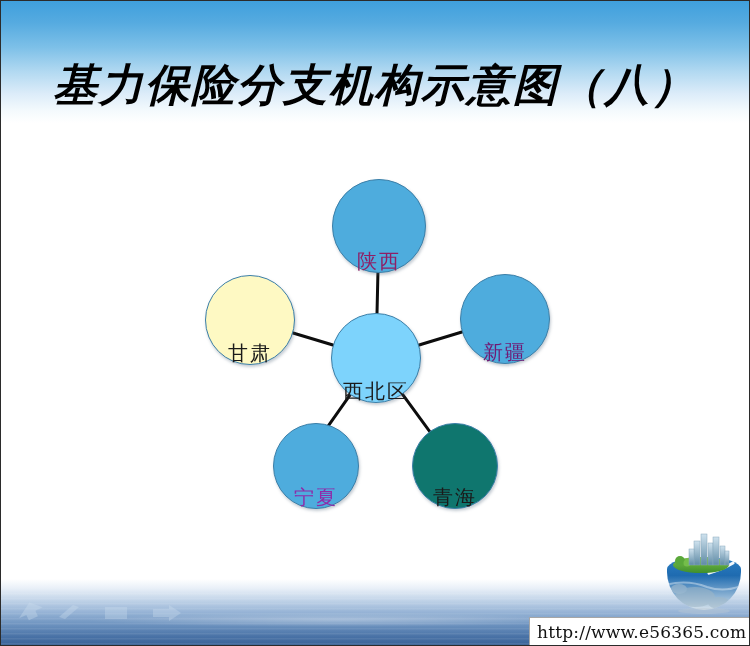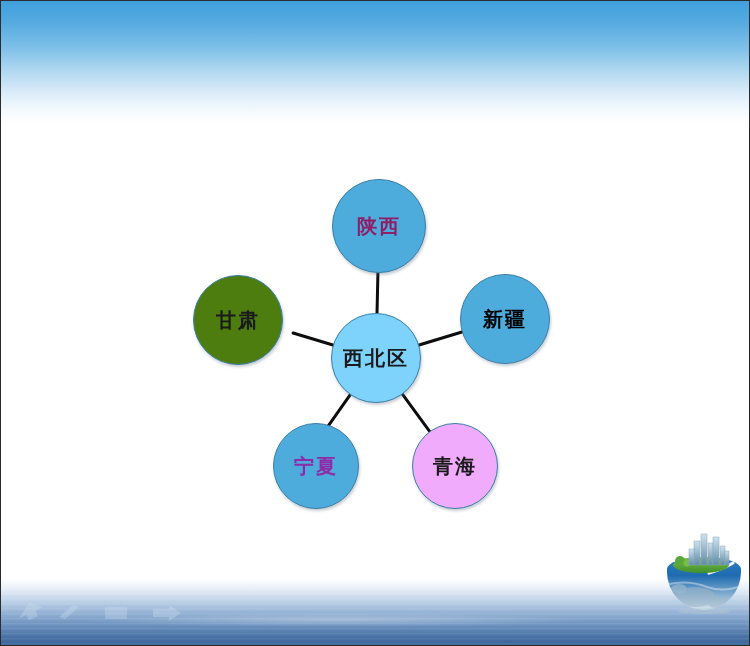--- a/index.html
+++ b/index.html
@@ -123,24 +123,23 @@
     width: 750px;
     height: 646px;
   }
   .node {
     position: absolute;
     border-radius: 50%;
     background: #4EACDD;
     border: 1px solid #3b7fa8;
     box-shadow: 1px 2px 3px rgba(90,110,130,0.35);
     display: flex;
-    align-items: center;
+    align-items: flex-end;
     justify-content: center;
     box-sizing: border-box;
-    font-weight: bold;
   }
   .node-label {
     font-family: "DejaVu Serif", "Liberation Serif", serif;
     font-size: 20px;
     line-height: 22px;
     letter-spacing: 2px;
     white-space: nowrap;
     user-select: none;
   }
 
@@ -187,45 +186,46 @@
 
   <svg class="arrow-marks" viewBox="0 0 220 28">
     <g fill="#cfe0ef" opacity="0.85">
       <path d="M20 6 L4 16 L12 16 L12 22 L22 22 L22 16 L30 16 Z" transform="rotate(-25 17 14)"></path>
       <path d="M60 8 L46 20 L52 22 L66 10 Z"></path>
       <path d="M92 10 L92 22 L114 22 L114 10 Z" opacity="0.9"></path>
       <path d="M140 12 L156 12 L156 8 L168 16 L156 24 L156 20 L140 20 Z"></path>
     </g>
   </svg>
 
+  <div class="title">基力保险分支机构示意图（八）</div>
 
   <div class="diagram">
     <svg class="edges" viewBox="0 0 750 646">
       <g id="edge-group" stroke="#0d0d0d" stroke-width="3" stroke-linecap="round">
           <line x1="376.0224632408982" y1="312.0116174004776" x2="376.93209394839516" y2="271.9878662706123" stroke="#0d0d0d"></line>
           <line x1="331.91668472102856" y1="344.00661920158007" x2="292.08331527897144" y2="331.99338079841993" stroke="#0d0d0d"></line>
           <line x1="418.0745142284374" y1="343.97747244256544" x2="460.9254857715626" y2="331.02252755743456" stroke="#0d0d0d"></line>
           <line x1="349.1027967221424" y1="393.80128886853447" x2="323.7462164655084" y2="429.83432397006703" stroke="#0d0d0d"></line>
           <line x1="401.5676072467411" y1="393.32027319807645" x2="428.6131752975585" y2="430.2939611662825" stroke="#0d0d0d"></line>
         </g>
     </svg>
     <div id="node-layer">
         <div class="node" style="left: 331px; top: 178px; width: 94px; height: 94px; background: rgb(78, 172, 221); border-color: rgb(59, 127, 168);">
           <span class="node-label" style="color: rgb(142, 31, 102);">陕西</span>
         </div>
-        <div class="node" style="left: 192px; top: 274px; width: 90px; height: 90px; background: #4d7c0f; border-color: rgb(59, 127, 168);">
+        <div class="node" style="left: 204px; top: 274px; width: 90px; height: 90px; background: #fef9c3; border-color: rgb(59, 127, 168);">
           <span class="node-label" style="color: rgb(26, 26, 26);">甘肃</span>
         </div>
         <div class="node" style="left: 459px; top: 273px; width: 90px; height: 90px; background: rgb(78, 172, 221); border-color: rgb(59, 127, 168);">
-          <span class="node-label" style="color: #000000;">新疆</span>
+          <span class="node-label" style="color: #701a75;">新疆</span>
         </div>
         <div class="node" style="left: 272px; top: 422px; width: 86px; height: 86px; background: rgb(78, 172, 221); border-color: rgb(59, 127, 168);">
           <span class="node-label" style="color: rgb(142, 43, 168);">宁夏</span>
         </div>
-        <div class="node" style="left: 411px; top: 422px; width: 86px; height: 86px; background: #f0abfc; border-color: rgb(59, 127, 168);">
+        <div class="node" style="left: 411px; top: 422px; width: 86px; height: 86px; background: #0f766e; border-color: rgb(59, 127, 168);">
           <span class="node-label" style="color: rgb(26, 26, 26);">青海</span>
         </div>
         <div class="node" style="left: 330px; top: 312px; width: 90px; height: 90px; background: #7dd3fc; border-color: rgb(59, 127, 168);">
           <span class="node-label" style="color: rgb(26, 26, 26);">西北区</span>
         </div>
       </div>
   </div>
 
   <svg class="globe" viewBox="0 0 86 86">
     <defs>
@@ -267,14 +267,17 @@
       <rect x="40" y="5" width="6" height="31"></rect>
       <rect x="47" y="14" width="5" height="22"></rect>
       <rect x="52" y="8" width="6" height="28"></rect>
       <rect x="59" y="17" width="5" height="19"></rect>
       <rect x="28" y="20" width="5" height="16"></rect>
       <rect x="64" y="22" width="4" height="14"></rect>
     </g>
     <ellipse cx="43" cy="82" rx="26" ry="3" fill="#b9c8d4" opacity="0.45"></ellipse>
   </svg>
 
+  <div class="url-box">
+    <span class="url-text">http://www.e56365.com</span>
+  </div>
 
 </div>
 
 </body></html>

